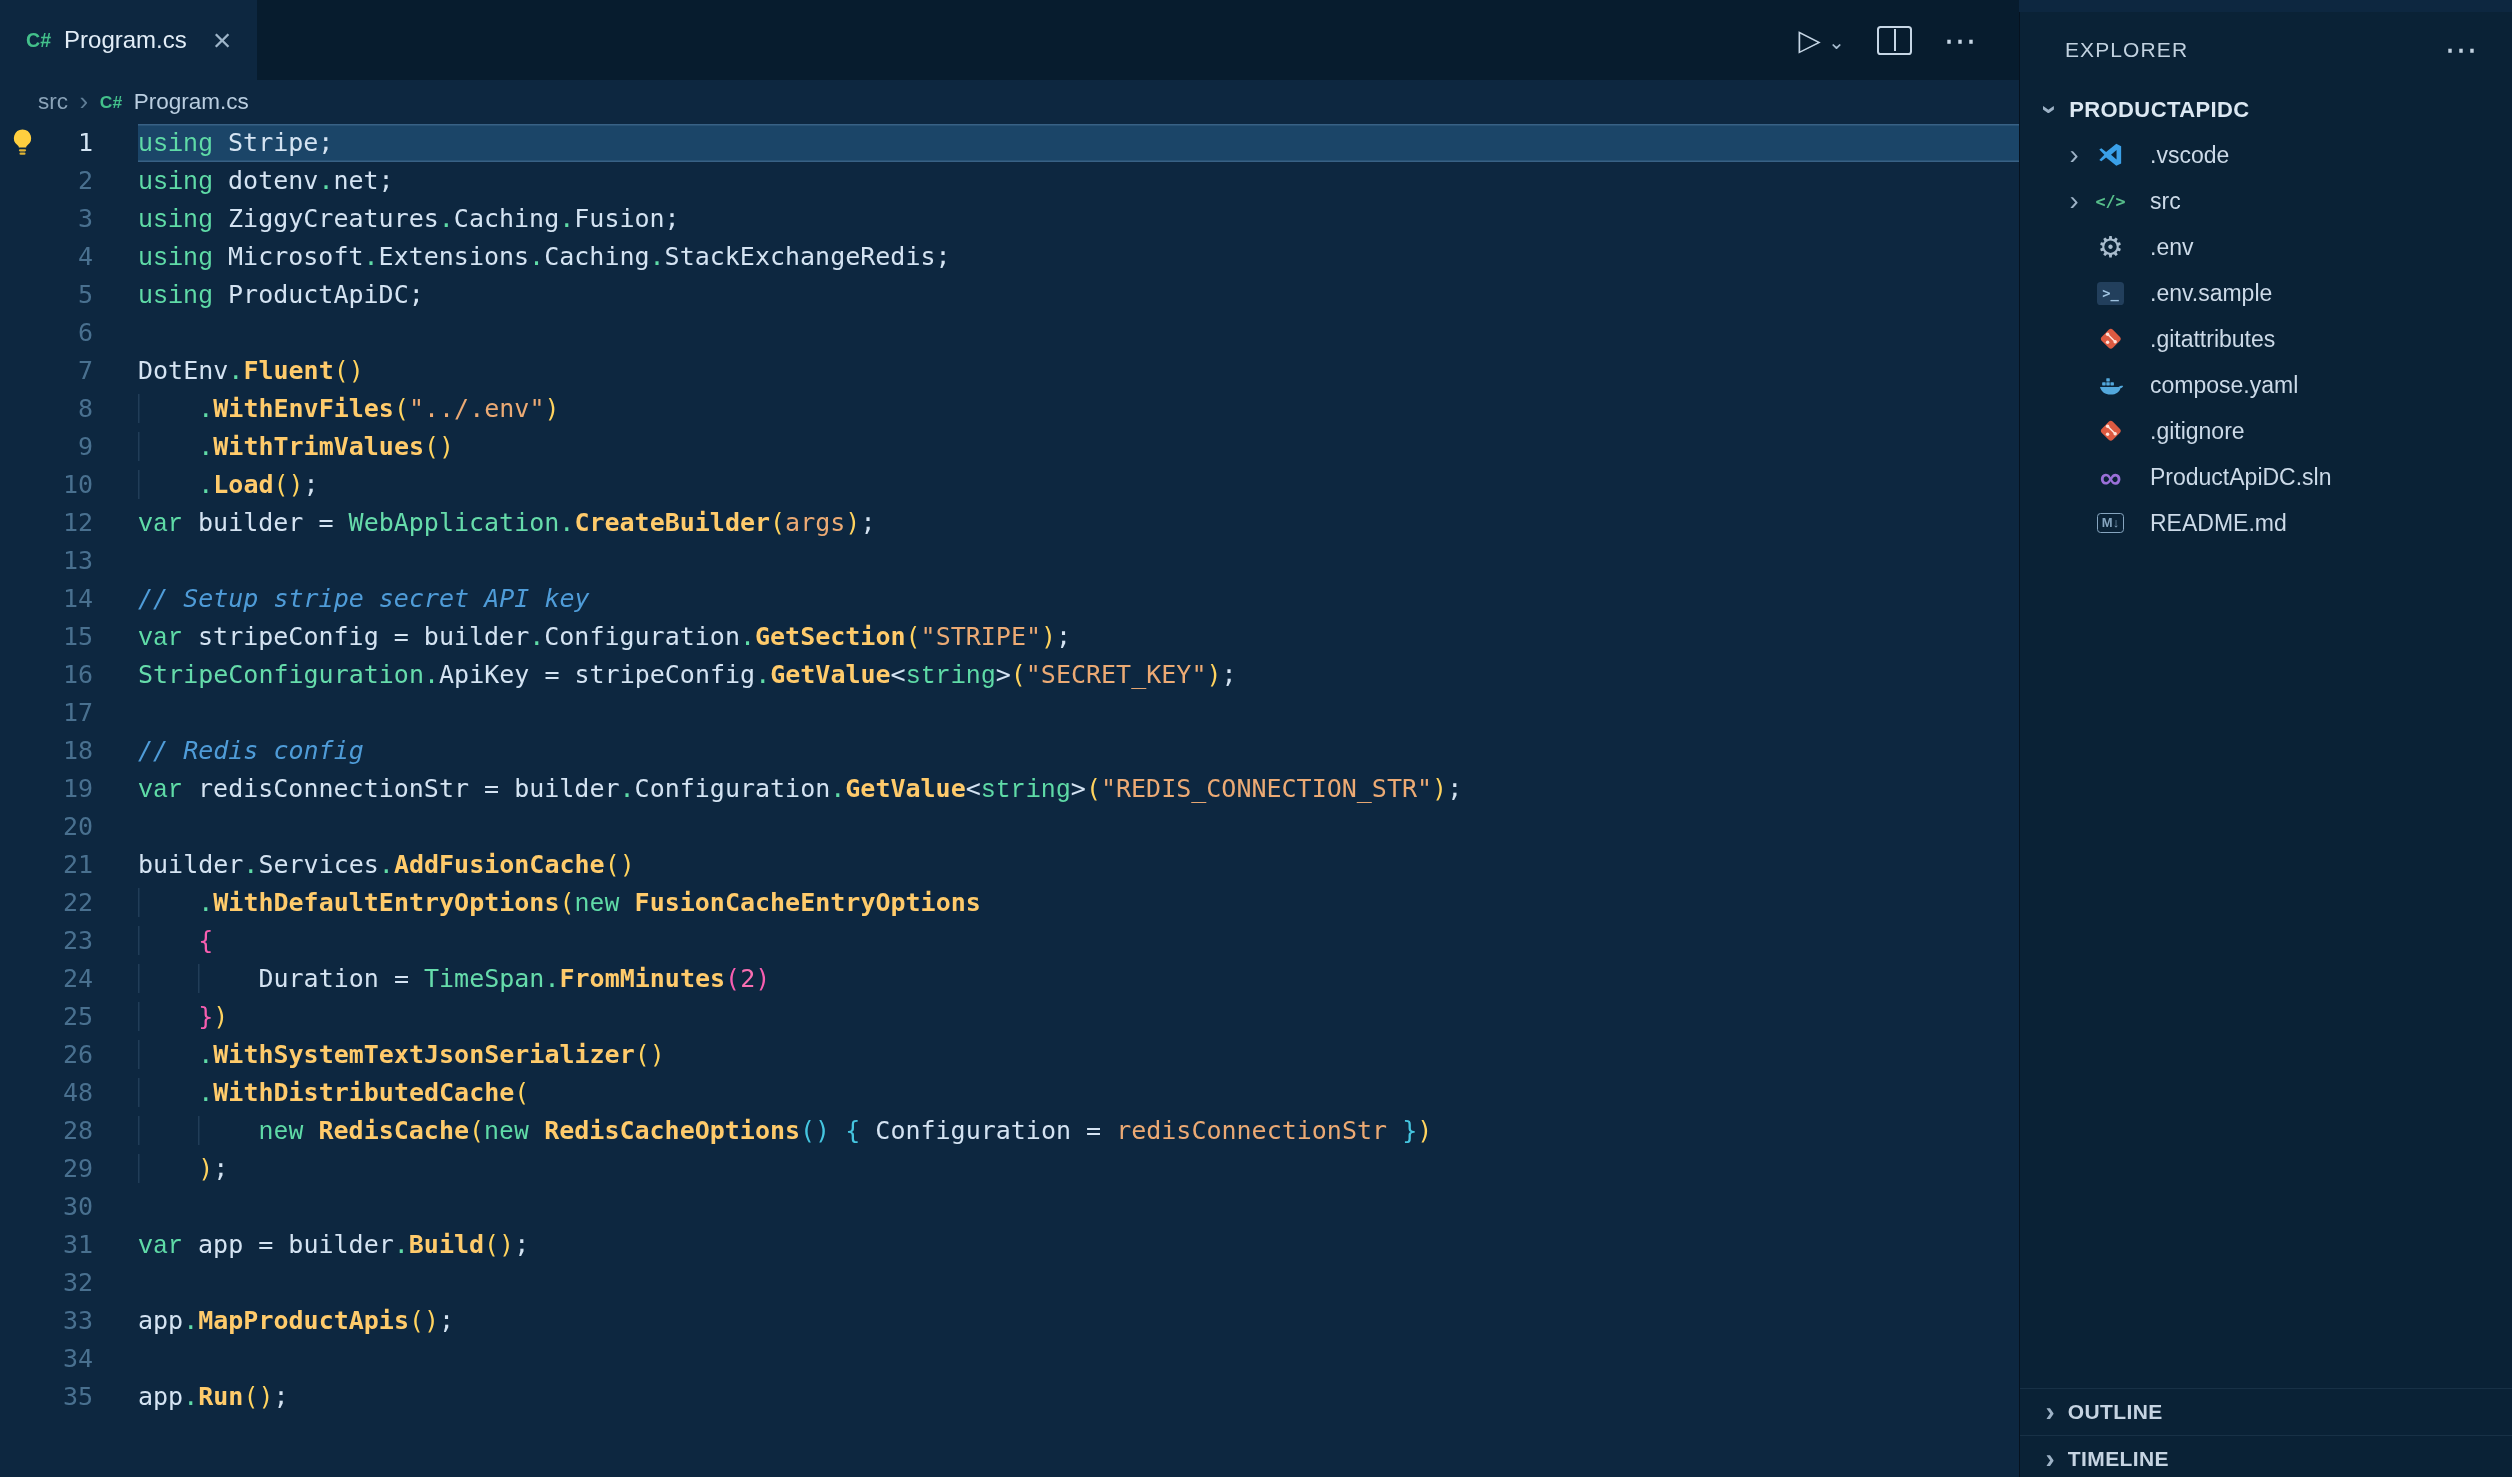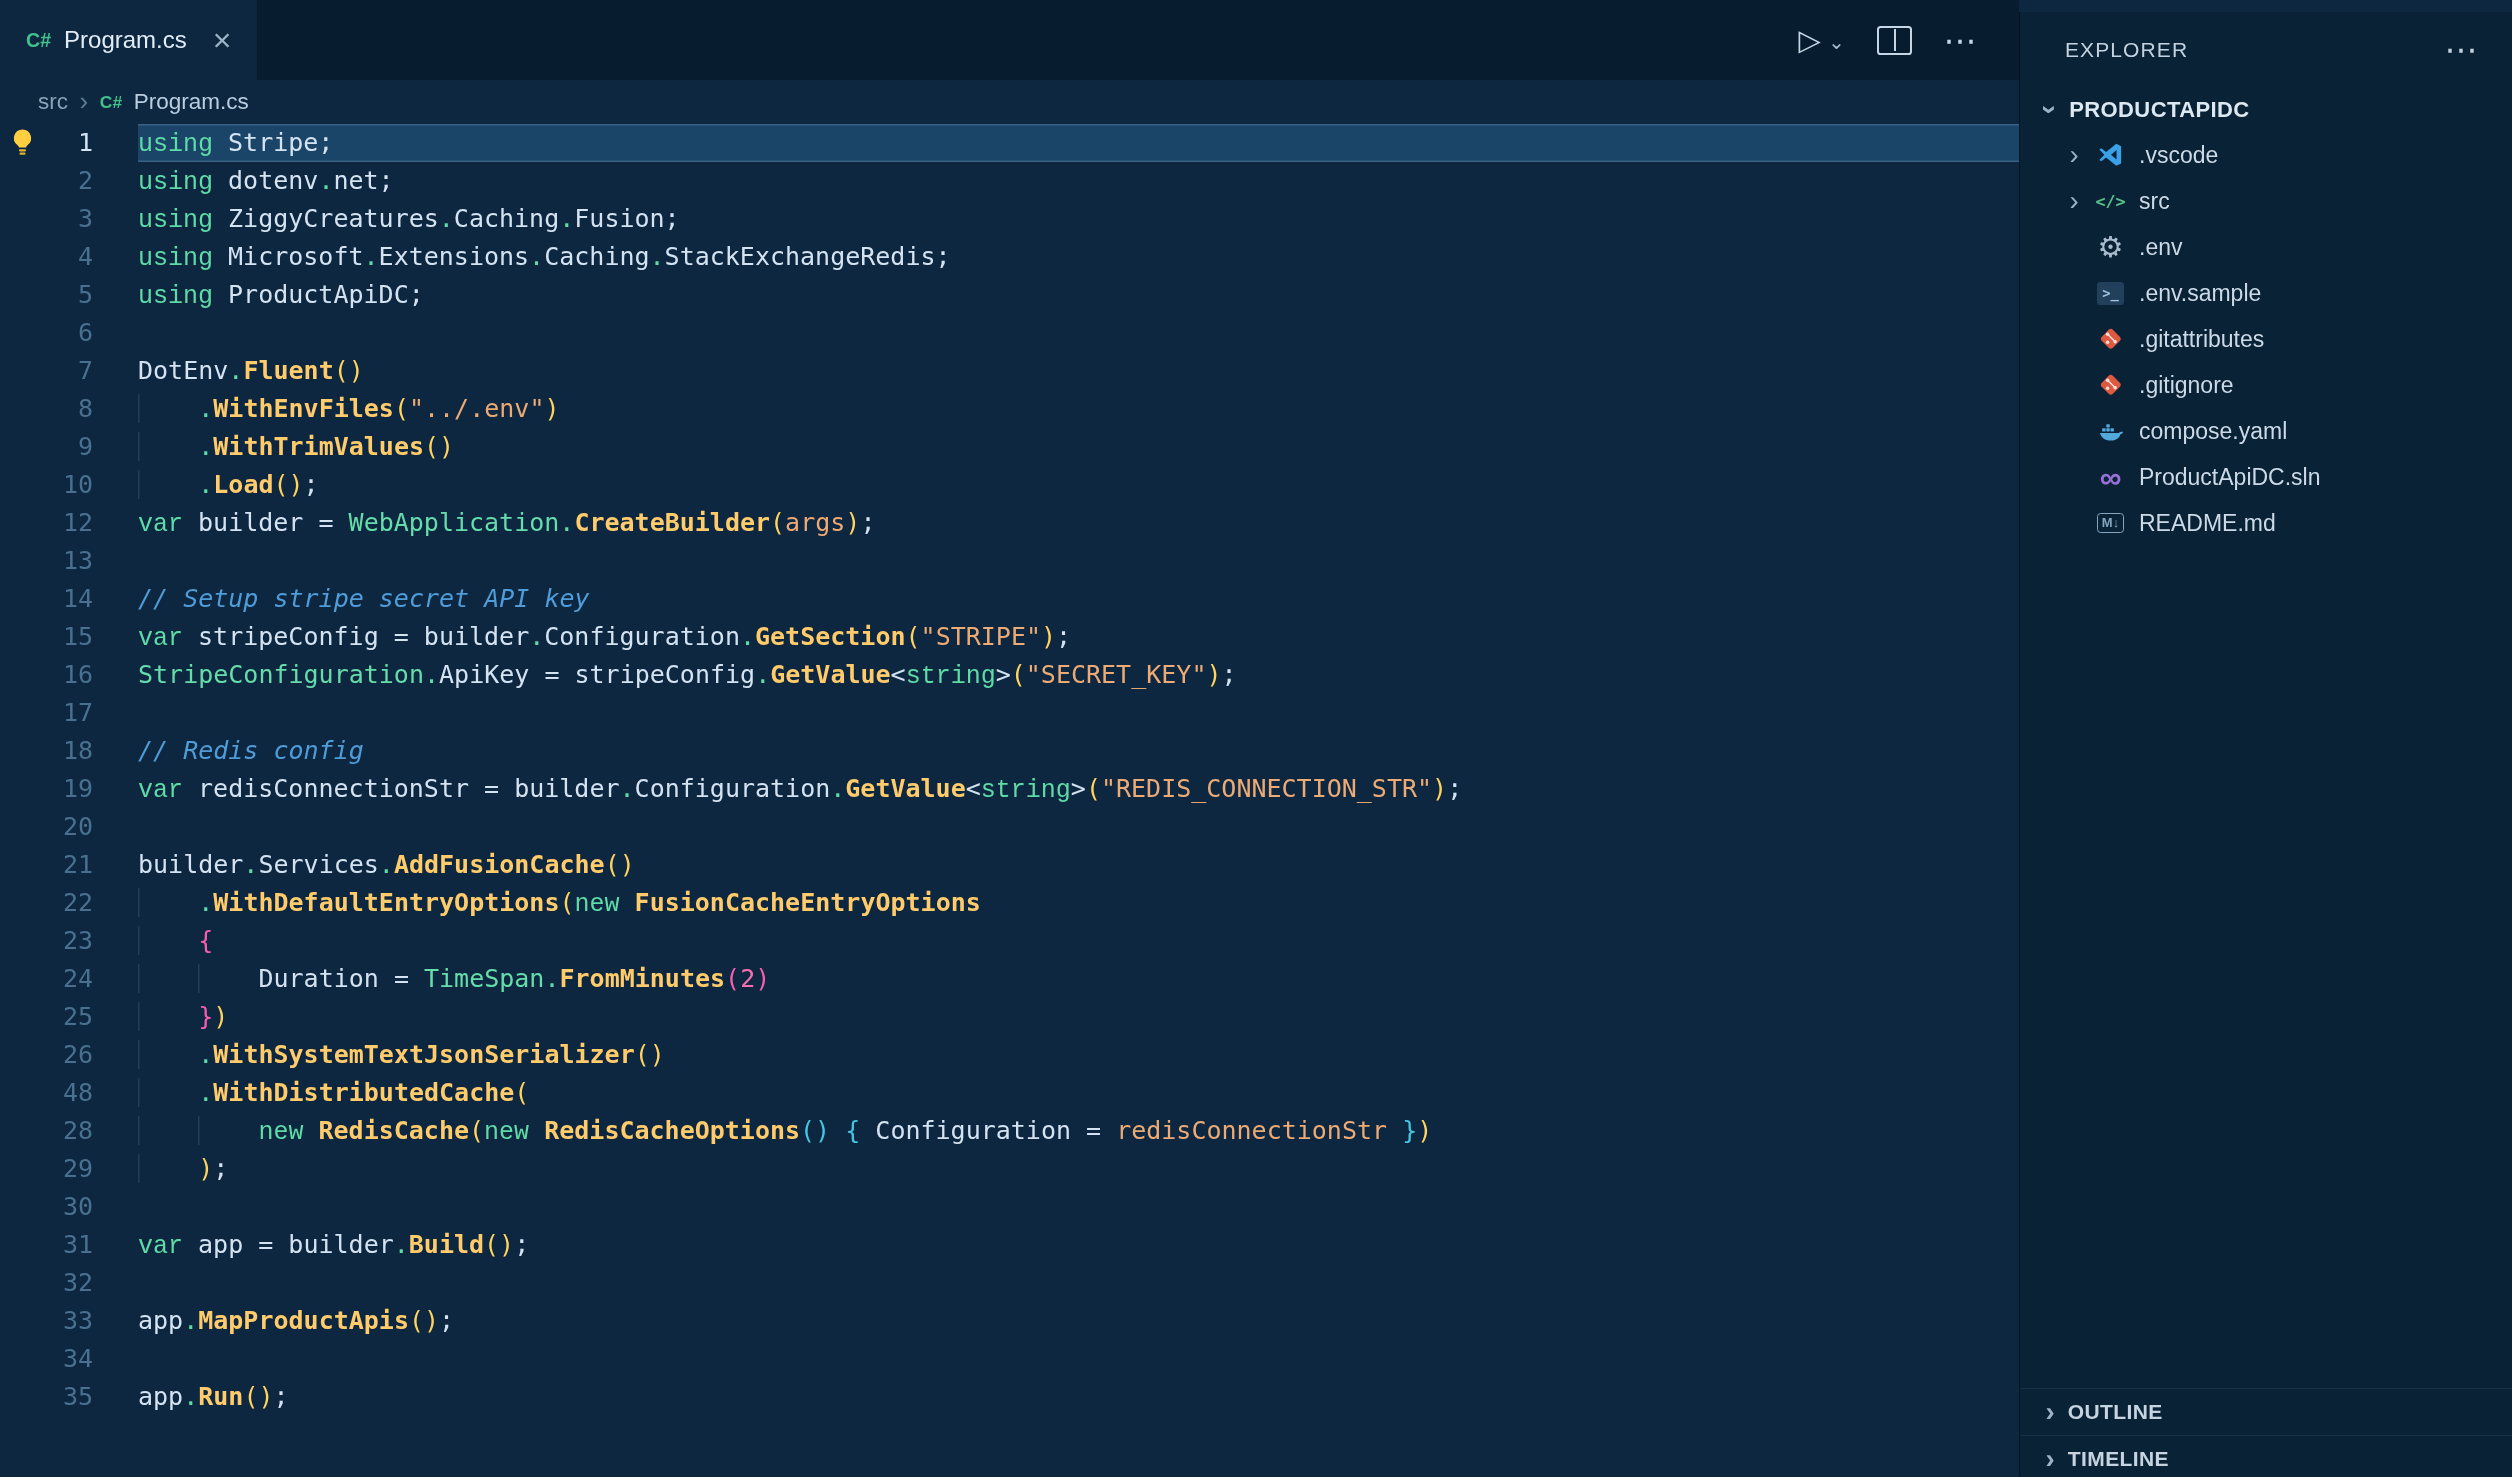--- a/index.html
+++ b/index.html
@@ -58,21 +58,21 @@
   .sb-header{height:75px;display:flex;align-items:center;justify-content:space-between;
              padding:0 33px 0 45px;color:#c2d2e0;font-size:21px;letter-spacing:1.1px;}
   .sb-more{font-size:33px;letter-spacing:1.5px;color:#c2d2e0;cursor:pointer;}
   .project-row{height:45px;display:flex;align-items:center;padding-left:17.4px;gap:5.8px;
                color:#dce8f2;font-weight:700;font-size:22px;letter-spacing:0.4px;cursor:pointer;}
   .chev{display:inline-block;width:26px;text-align:center;color:#9db2c6;font-size:27.6px;line-height:1;}
   .chev.down{transform:rotate(90deg);}
   .tree-row{height:46px;display:flex;align-items:center;padding-left:41px;color:#ccdae8;font-size:23px;cursor:pointer;}
   .chev-slot{width:33px;flex:none;}
   .icon-slot{width:33px;flex:none;display:flex;align-items:center;justify-content:center;}
-  .tree-label{margin-left:12px;}
+  .tree-label{margin-left:23px;}
   .fi{width:27.6px;height:27.6px;}
   span.fi{display:inline-flex;align-items:center;justify-content:center;}
   .src-ico{color:#58c08c;font-size:16.7px;font-weight:bold;font-family:"DejaVu Sans Mono",monospace;}
   .gear-ico{color:#a9bccd;font-size:29px;}
   .term-ico{background:#223f5c;color:#9fc3e0;font-size:13.8px;font-weight:bold;border-radius:3.6px;
             width:27.6px;height:23px;font-family:"DejaVu Sans Mono",monospace;}
   .vs-ico{color:#9a70d8;font-size:30.5px;font-weight:bold;}
   .md-ico{color:#86a5bf;font-size:13px;font-weight:bold;border:1.5px solid #86a5bf;border-radius:3.6px;
           width:25px;height:17.4px;box-sizing:content-box;}
   .sb-bottom{position:absolute;bottom:2.9px;left:0;right:0;}
@@ -304,46 +304,46 @@
               <circle cx="9.2" cy="8" r="1.5" fill="#ffe1d9"></circle>
               <circle cx="15.8" cy="14.6" r="1.5" fill="#ffe1d9"></circle>
               <circle cx="9.2" cy="15" r="1.5" fill="#ffe1d9"></circle>
             </svg>
           </span>
           <span class="tree-label">.gitattributes</span>
         </div>
         <div class="tree-row">
           <span class="chev-slot"></span>
           <span class="icon-slot">
+            <svg class="fi" viewBox="0 0 24 24" fill="#53a8dc">
+              <rect x="4.5" y="9.8" width="3" height="2.8" rx="0.4"></rect>
+              <rect x="8.1" y="9.8" width="3" height="2.8" rx="0.4"></rect>
+              <rect x="11.7" y="9.8" width="3" height="2.8" rx="0.4"></rect>
+              <rect x="8.1" y="6.4" width="3" height="2.8" rx="0.4"></rect>
+              <path d="M2.6 13.9h16.2c1-.8 2.5-1.2 4-.9-.4 1-1.3 1.7-2.4 1.9-.7 3.1-3.6 5.6-8.7 5.6-4.6 0-8-2.2-9.1-6.6z"></path>
+            </svg>
+          </span>
+          <span class="tree-label">compose.yaml</span>
+        </div>
+        <div class="tree-row">
+          <span class="chev-slot"></span>
+          <span class="icon-slot">
             <svg class="fi" viewBox="0 0 24 24">
               <rect x="5.2" y="5.2" width="13.6" height="13.6" rx="2.6" transform="rotate(45 12 12)" fill="#dd5a41"></rect>
               <path d="M9 7.8l6.8 6.8" stroke="#ffe1d9" stroke-width="1.4" fill="none"></path>
               <circle cx="9.2" cy="8" r="1.5" fill="#ffe1d9"></circle>
               <circle cx="15.8" cy="14.6" r="1.5" fill="#ffe1d9"></circle>
               <circle cx="9.2" cy="15" r="1.5" fill="#ffe1d9"></circle>
             </svg>
           </span>
           <span class="tree-label">.gitignore</span>
         </div>
         <div class="tree-row">
           <span class="chev-slot"></span>
           <span class="icon-slot">
-            <svg class="fi" viewBox="0 0 24 24" fill="#53a8dc">
-              <rect x="4.5" y="9.8" width="3" height="2.8" rx="0.4"></rect>
-              <rect x="8.1" y="9.8" width="3" height="2.8" rx="0.4"></rect>
-              <rect x="11.7" y="9.8" width="3" height="2.8" rx="0.4"></rect>
-              <rect x="8.1" y="6.4" width="3" height="2.8" rx="0.4"></rect>
-              <path d="M2.6 13.9h16.2c1-.8 2.5-1.2 4-.9-.4 1-1.3 1.7-2.4 1.9-.7 3.1-3.6 5.6-8.7 5.6-4.6 0-8-2.2-9.1-6.6z"></path>
-            </svg>
-          </span>
-          <span class="tree-label">compose.yaml</span>
-        </div>
-        <div class="tree-row">
-          <span class="chev-slot"></span>
-          <span class="icon-slot">
             <span class="fi vs-ico">∞</span>
           </span>
           <span class="tree-label">ProductApiDC.sln</span>
         </div>
         <div class="tree-row">
           <span class="chev-slot"></span>
           <span class="icon-slot">
             <span class="fi md-ico">M↓</span>
           </span>
           <span class="tree-label">README.md</span>

